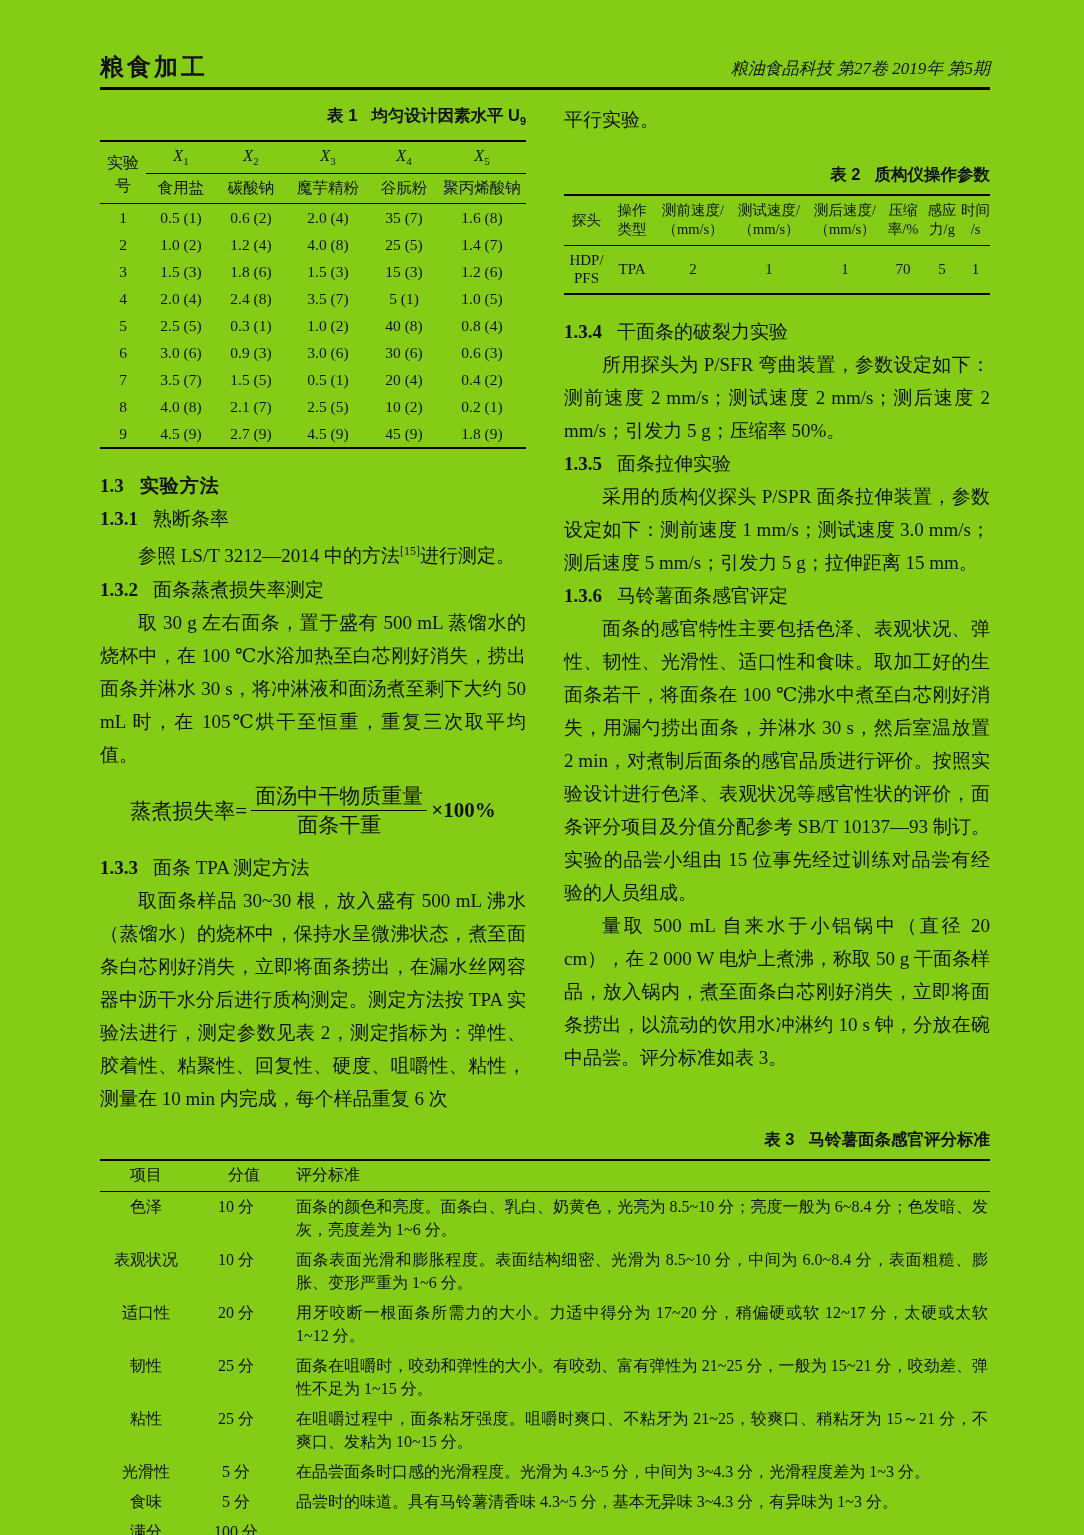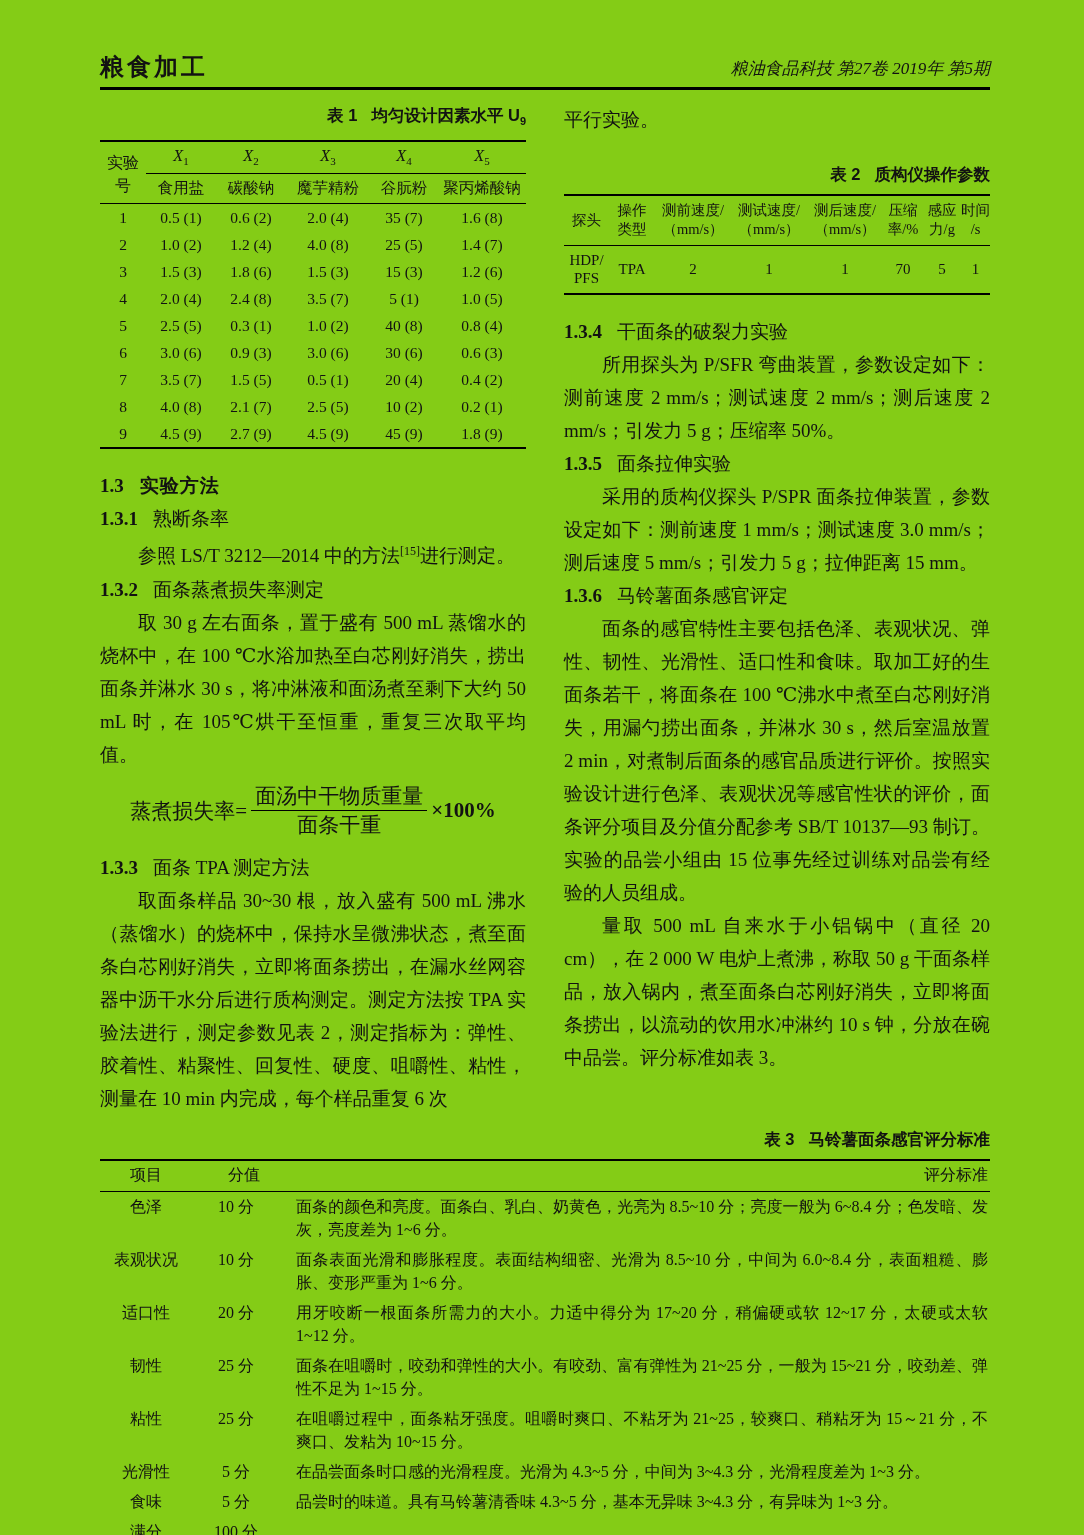--- a/index.html
+++ b/index.html
@@ -282,21 +282,21 @@
 
     <div class="t3block">
       <div class="tbl-title">
         <span class="tno">表 3</span><span>马铃薯面条感官评分标准</span>
       </div>
       <table class="t3">
         <thead>
           <tr>
             <th class="c-item">项目</th>
             <th class="c-score" style="text-align:center;padding-right:0">分值</th>
-            <th class="c-desc" style="text-align:right">评分标准</th>
+            <th class="c-desc" style="text-align:left">评分标准</th>
           </tr>
         </thead>
         <tbody>
           <tr>
               <td class="c-item">色泽</td>
               <td class="c-score">10 分</td>
               <td class="c-desc">面条的颜色和亮度。面条白、乳白、奶黄色，光亮为 8.5~10 分；亮度一般为 6~8.4 分；色发暗、发灰，亮度差为 1~6 分。</td>
             </tr>
           <tr>
               <td class="c-item">表观状况</td>

